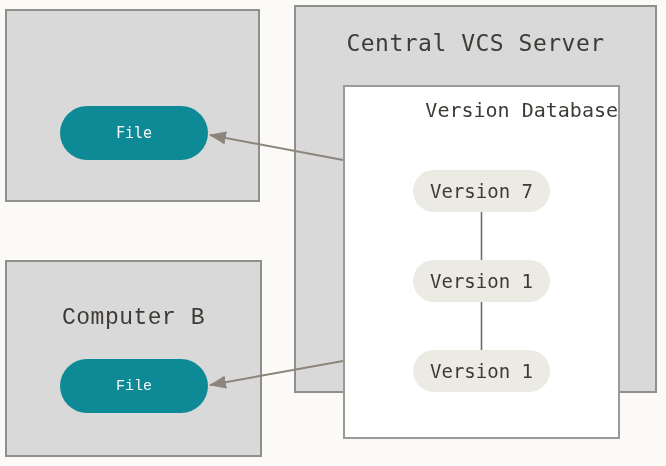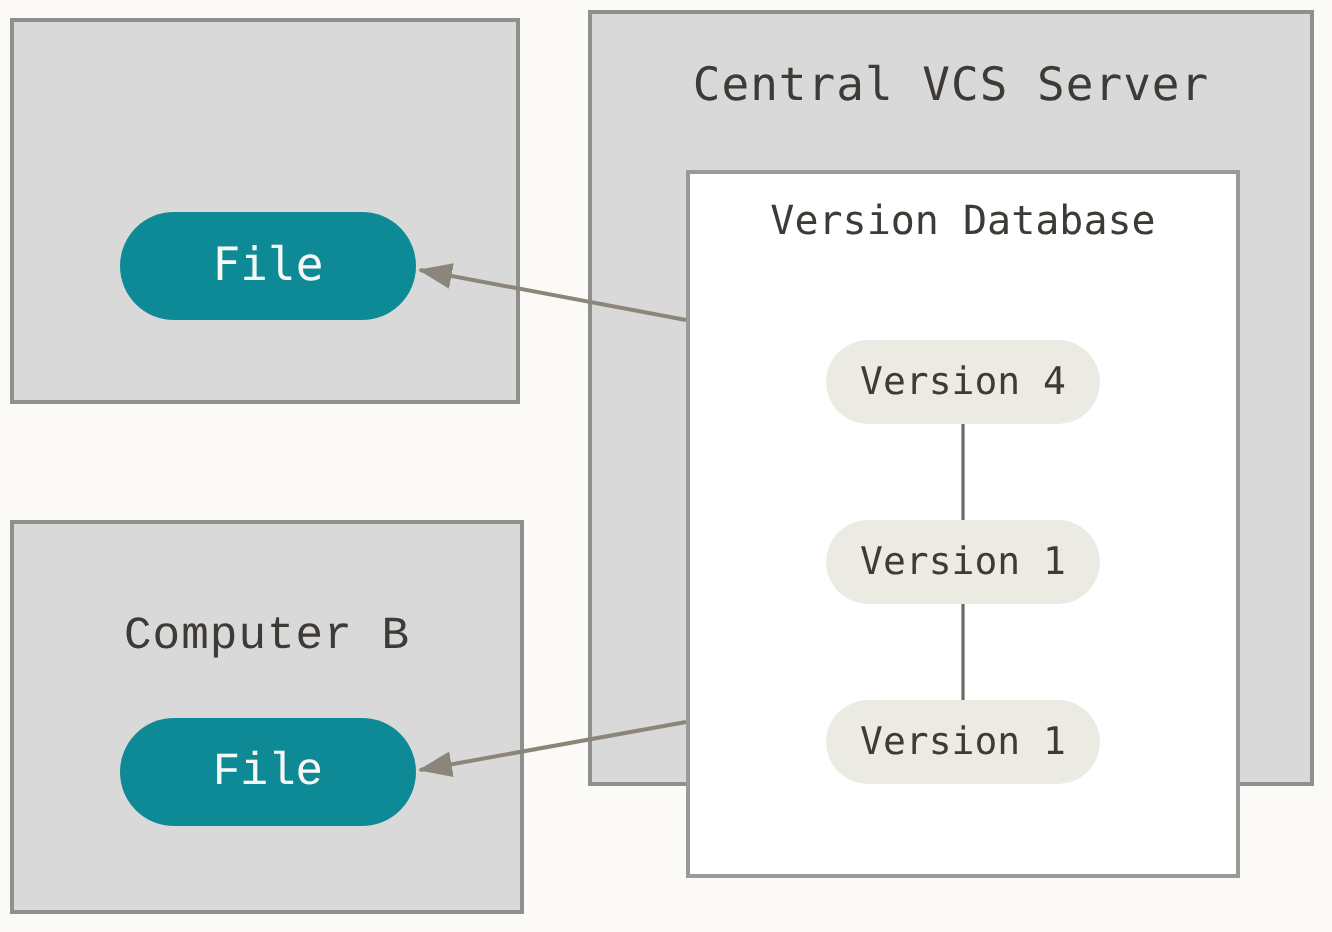--- a/index.html
+++ b/index.html
@@ -50,36 +50,36 @@
     display: flex;
     align-items: center;
     justify-content: center;
     white-space: nowrap;
   }
   .file-pill {
     left: 53px; width: 148px; height: 54px;
     border-radius: 27px;
     background: var(--file-pill);
     color: var(--file-text);
-    font-size: 23px;
+    font-size: 15px;
     text-align: right;
   }
   .computer-a .file-pill { top: 95px; }
   .computer-b .file-pill { top: 97px; }
 
   .db-box {
     position: absolute;
     left: 47px; top: 78px; width: 277px; height: 354px;
     background: var(--db-fill);
     border: 2px solid var(--db-border);
   }
   .db-title {
     position: absolute;
     left: 0; top: 11px; width: 100%;
-    text-align: center;
+    text-align: right;
     font-size: 20px;
     line-height: 24px;
     white-space: nowrap;
   }
   .version-pill {
     left: 68px; width: 137px; height: 42px;
     border-radius: 21px;
     background: var(--version-pill);
     color: var(--title-text);
     font-size: 19px;
@@ -116,21 +116,21 @@
     </div>
   </div>
 
   <div class="box server">
     <div class="box-title">Central VCS Server</div>
 
     <div class="db-box">
       <div class="db-title">Version Database</div>
 
       <div class="pill version-pill v3">
-        <span>Version 4</span>
+        <span>Version 7</span>
       </div>
       <div class="pill version-pill v2">
         <span>Version 1</span>
       </div>
       <div class="pill version-pill v1">
         <span>Version 1</span>
       </div>
     </div>
   </div>
 

